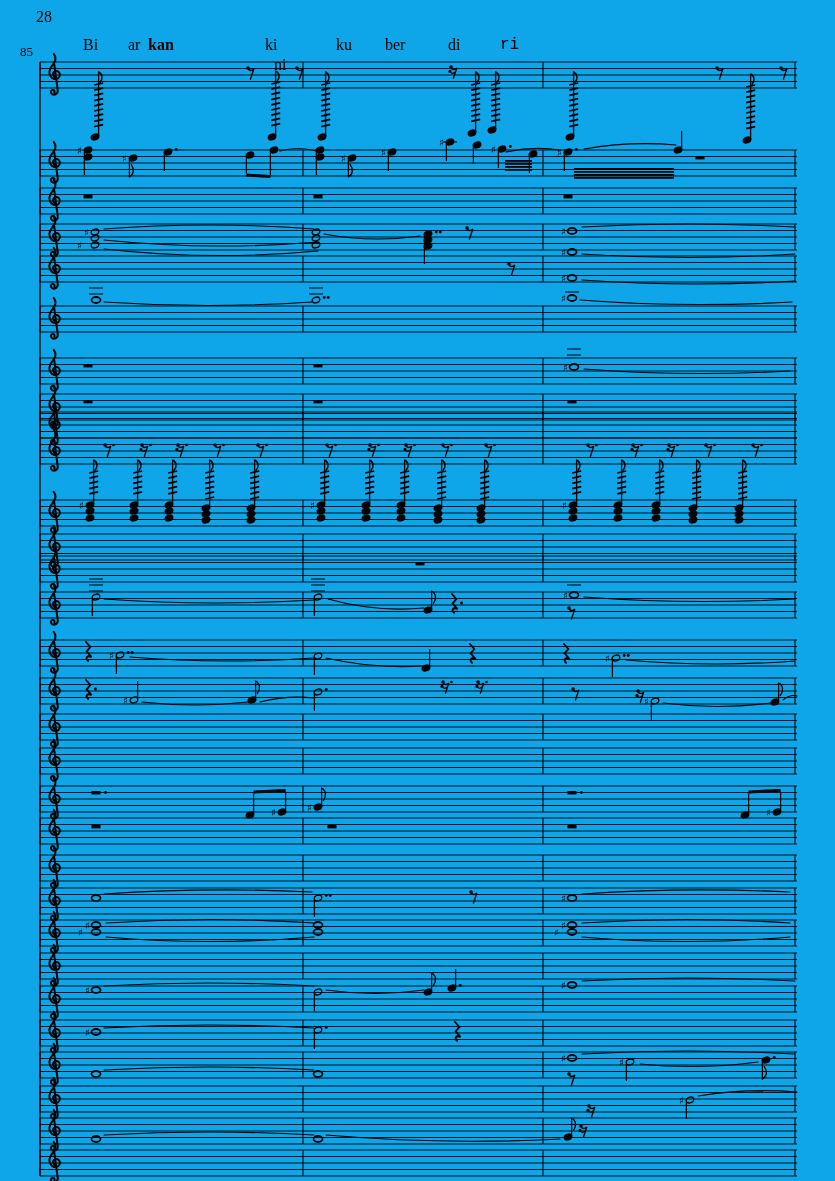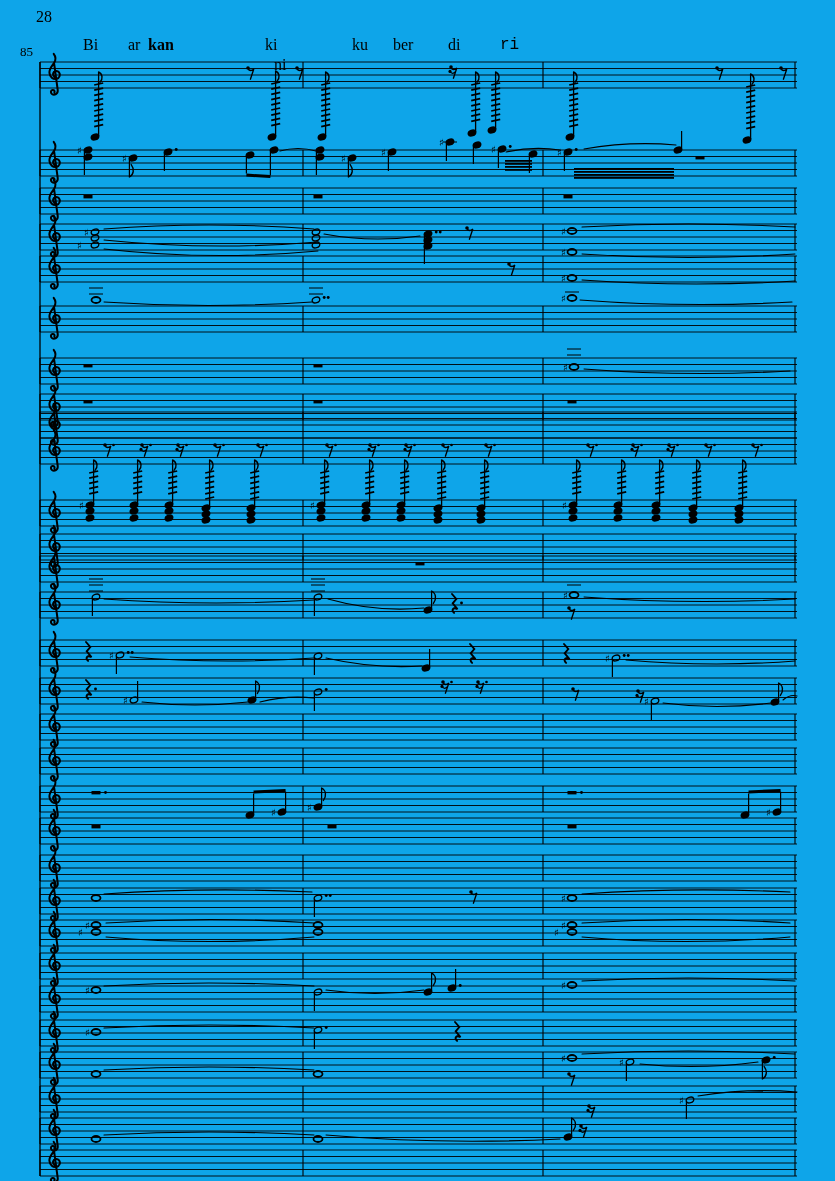--- a/index.html
+++ b/index.html
@@ -23,22 +23,22 @@
 
 <div class="page">
   <div class="pagenum">28</div>
   <div class="barnum">85</div>
   <div class="lyrics">
       <span class="syl" style="left: 83px;">Bi</span>
       <span class="syl" style="left: 128px;">ar</span>
       <span class="syl" style="left: 148px; font-weight: bold;">kan</span>
       <span class="syl" style="left: 265px;">ki</span>
       <span class="syl" style="left: 274px; margin-top: 20px;">ni</span>
-      <span class="syl" style="left: 352px;">ku</span>
-      <span class="syl" style="left: 385px; margin-left: 8px;">ber</span>
+      <span class="syl" style="left: 336px;">ku</span>
+      <span class="syl" style="left: 385px;">ber</span>
       <span class="syl" style="left: 448px;">di</span>
       <span class="syl" style="left: 500px; font-family: Liberation Mono, monospace;">ri</span>
     </div>
   <svg id="score-svg" width="835" height="1181" viewBox="0 0 835 1181">
       <line x1="40" y1="62" x2="797" y2="62" stroke="#000000" stroke-width="0.9"></line>
       <line x1="40" y1="68.5" x2="797" y2="68.5" stroke="#000000" stroke-width="0.9"></line>
       <line x1="40" y1="75" x2="797" y2="75" stroke="#000000" stroke-width="0.9"></line>
       <line x1="40" y1="81.5" x2="797" y2="81.5" stroke="#000000" stroke-width="0.9"></line>
       <line x1="40" y1="88" x2="797" y2="88" stroke="#000000" stroke-width="0.9"></line>
       <g transform="translate(45 52.5) scale(0.67)">

